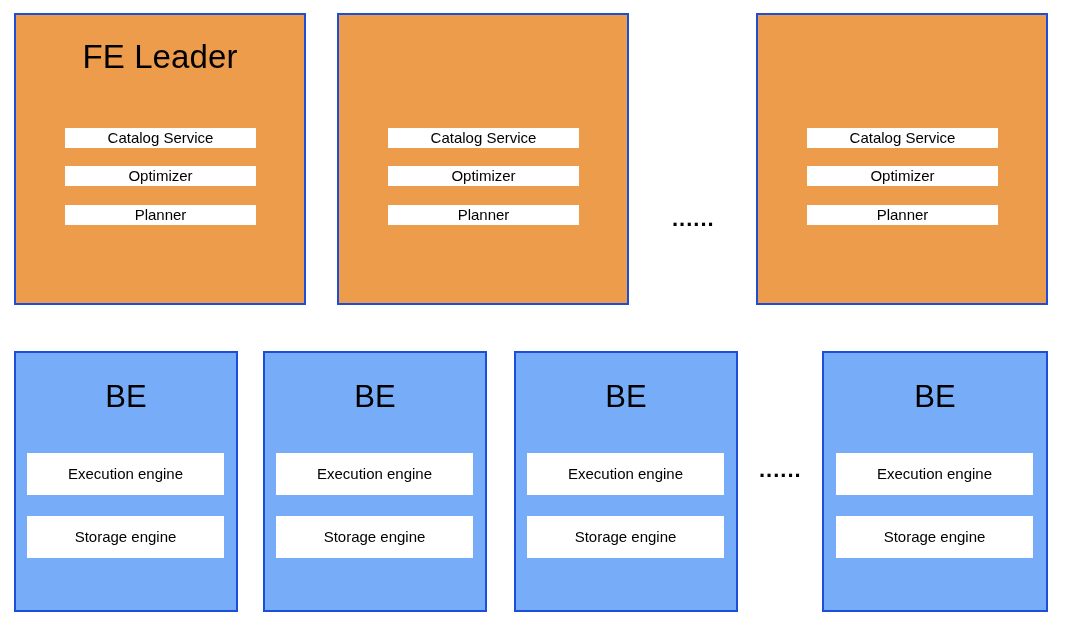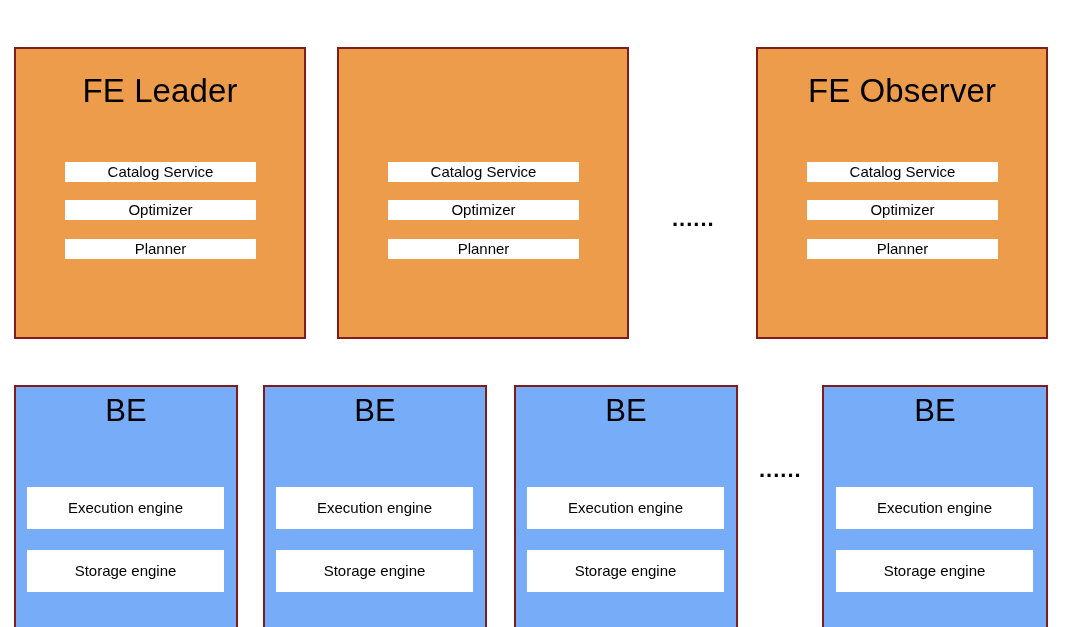--- a/index.html
+++ b/index.html
@@ -18,23 +18,22 @@
     position: absolute;
     inset: 0;
     width: 1080px;
     height: 627px;
   }
 
   
   .node {
     position: absolute;
     box-sizing: border-box;
-    border: 2px solid #7f1d1d;
+    border: 2px solid #1d4ed8;
     display: block;
-    margin-top: 34px;
   }
   .node.fe {
     background: #ed9c4c;
   }
   .node.be {
     background: #76acf8;
   }
 
   
   .node-title {
@@ -46,21 +45,21 @@
     font-weight: 400;
     letter-spacing: 0.1px;
     white-space: nowrap;
   }
   .node.fe .node-title {
     top: 23px;
     font-size: 33px;
     line-height: 38px;
   }
   .node.be .node-title {
-    top: 6px;
+    top: 26px;
     font-size: 31px;
     line-height: 36px;
   }
   .chip {
     position: absolute;
     box-sizing: border-box;
     background: #ffffff;
     color: #000000;
     text-align: center;
     white-space: nowrap;
@@ -104,21 +103,20 @@
 
   <div class="node fe" style="left:337px; top:13px; width:292px; height:292px;">
     <div class="chip" style="left:49px; width:191px; top:113px;">Catalog Service</div>
     <div class="chip" style="left:49px; width:191px; top:151px;">Optimizer</div>
     <div class="chip" style="left:49px; width:191px; top:190px;">Planner</div>
   </div>
 
   <div class="ellipsis" style="left:672px; top:208px;">......</div>
 
   <div class="node fe" style="left:756px; top:13px; width:292px; height:292px;">
-    <div class="node-title">FE Observer</div>
     <div class="chip" style="left:49px; width:191px; top:113px;">Catalog Service</div>
     <div class="chip" style="left:49px; width:191px; top:151px;">Optimizer</div>
     <div class="chip" style="left:49px; width:191px; top:190px;">Planner</div>
   </div>
 
   <div class="node be" style="left:14px; top:351px; width:224px; height:261px;">
     <div class="node-title">BE</div>
     <div class="chip" style="left:11px; width:197px; top:100px;">Execution engine</div>
     <div class="chip" style="left:11px; width:197px; top:163px;">Storage engine</div>
   </div>

